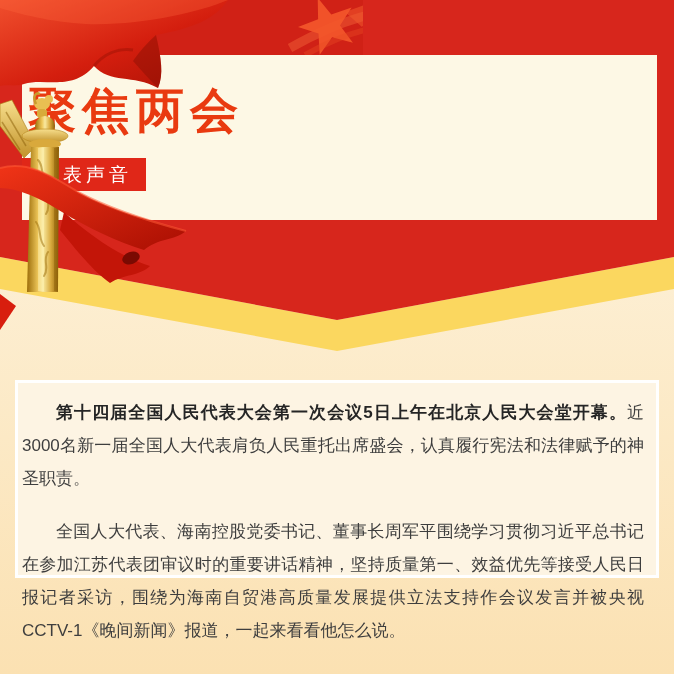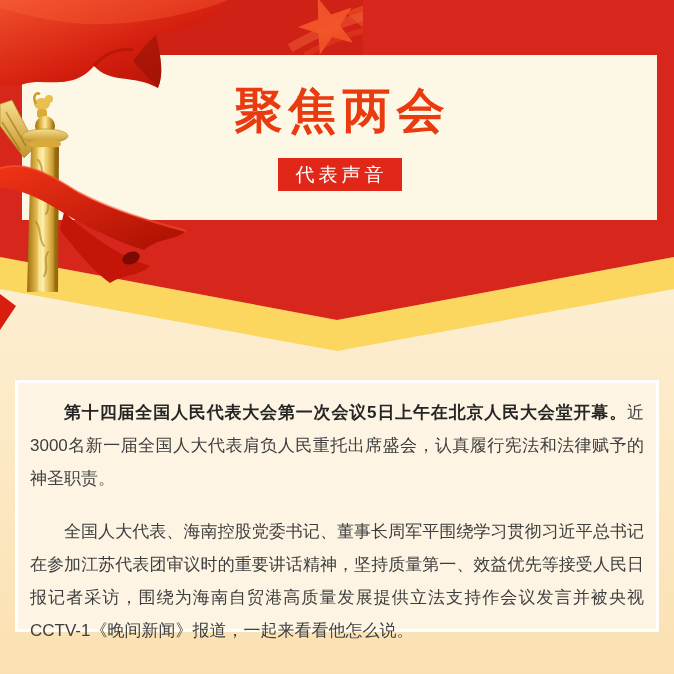--- a/index.html
+++ b/index.html
@@ -7,40 +7,40 @@
   .page{
     position:relative;width:674px;height:674px;overflow:hidden;
     background:linear-gradient(180deg,#fdf1d8 30%,#fbe1b2 100%);
   }
   
   .bg-shapes{position:absolute;top:0;left:0;z-index:0;display:block;}
   
   .hero-card{
     position:absolute;left:22px;top:55px;width:635px;height:165px;
     background:#fdf8e5;z-index:1;
-    display:flex;flex-direction:column;align-items:center;
+    display:flex;flex-direction:column;align-items:flex-start;
   }
   .hero-title{
     margin:0;margin-top:32px;
     font-size:48px;line-height:1;font-weight:bold;color:#e93a10;
     letter-spacing:6px;text-indent:6px;white-space:nowrap;
   }
   .hero-badge{
     margin-top:23px;height:33px;min-width:120px;box-sizing:border-box;
     background:#e02718;color:#ffffff;
     display:flex;align-items:center;justify-content:center;
     font-size:19px;letter-spacing:4px;text-indent:4px;padding:0 14px;
   }
   
   .decor{position:absolute;top:0;left:0;z-index:2;pointer-events:none;display:block;}
   
   .text-card{
-    position:absolute;left:15px;top:380px;width:644px;height:252px;
+    position:absolute;left:15px;top:380px;width:644px;height:198px;
     box-sizing:border-box;background:#fdf4e3;border:3px solid #ffffff;
-    padding:13px 12px 0 12px;z-index:1;
+    padding:13px 12px 0 4px;z-index:1;
   }
   .text-card p{
     margin:0;text-indent:2em;
     font-size:17px;line-height:33px;color:#3e3e3e;
     text-align:justify;
   }
   .text-card p + p{margin-top:20px;}
   .lead{font-weight:bold;color:#252525;}
 </style>
 </head>

